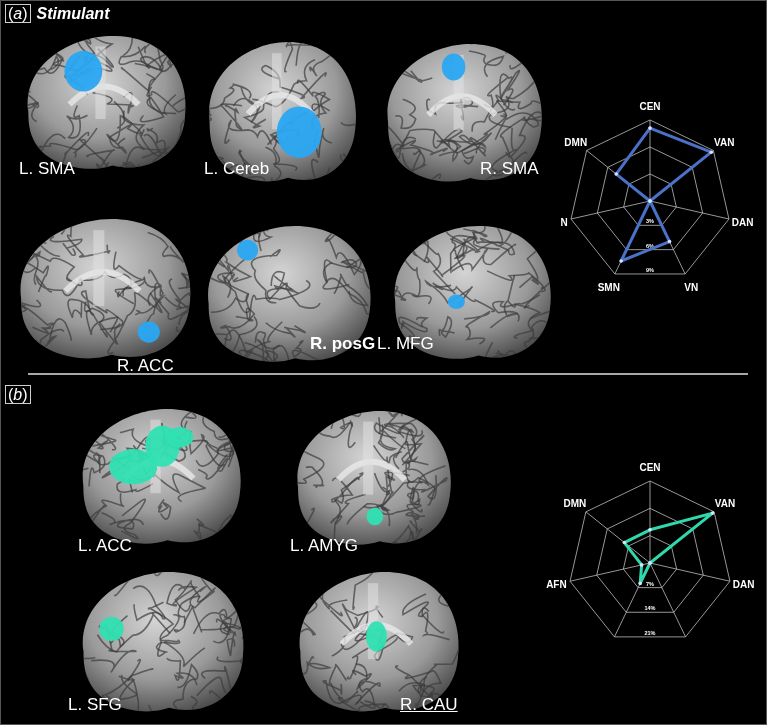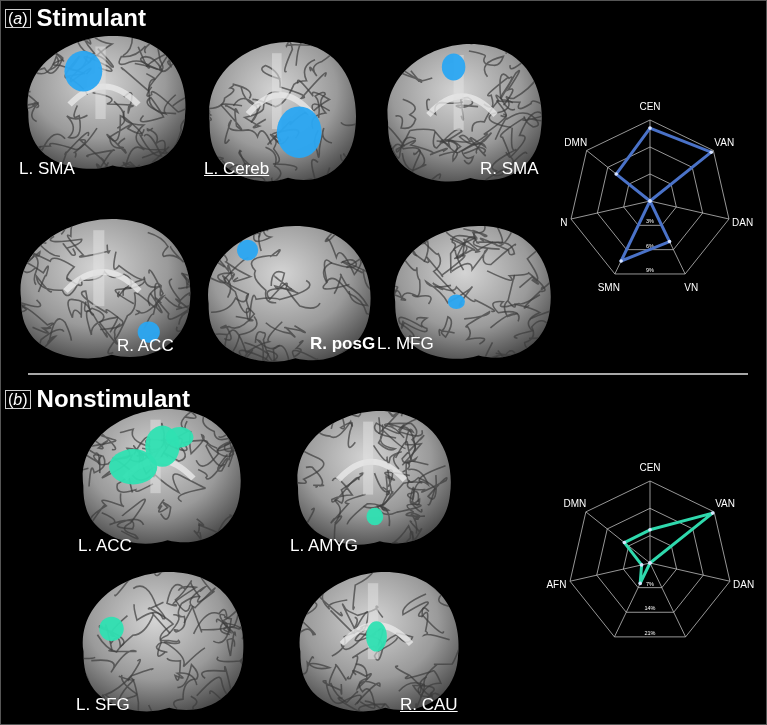--- a/index.html
+++ b/index.html
@@ -1,26 +1,26 @@
 <!DOCTYPE html>
 <html><head>
 <meta charset="utf-8">
 <style>
   html,body{margin:0;padding:0;background:#000;}
   body{width:767px;height:725px;position:relative;overflow:hidden;font-family:"Liberation Sans",sans-serif;color:#fff;}
   .frame{position:absolute;left:0;top:0;width:765px;height:723px;border:1px solid #555;}
   .panel-tag{position:absolute;display:flex;align-items:center;gap:6px;}
   .panel-tag .letter{border:1px solid #cfcfcf;font-size:16px;line-height:17px;padding:0 2px;font-style:italic;color:#fff;}
   .panel-tag .letter .paren{font-style:normal;}
-  .panel-tag .title{font-size:24px;font-weight:bold;color:#fff;}
+  .panel-tag .title{font-size:16px;font-weight:bold;color:#fff;font-style:italic;}
   .divider{position:absolute;left:28px;top:373px;width:720px;height:2px;background:#a8a8a8;}
   .brain{position:absolute;}
   .brain svg{width:100%;height:100%;display:block;}
   .blabel{position:absolute;font-size:17px;color:#ffffff;white-space:nowrap;}
-  .radar{position:absolute;}
+  .radar{position:absolute;font-weight:bold;}
   .radar svg{display:block;}
   .radar text{font-family:"Liberation Sans",sans-serif;}
 </style>
 </head>
 <body>
 
 <div class="frame"></div>
 
 <div class="panel-tag" style="left:5px;top:4px;">
   <span class="letter"><span class="paren">(</span><span>a</span><span class="paren">)</span></span>
@@ -130,21 +130,21 @@
         <path d="M 49.23662551440329 60.482030178326475 Q 56.09555041152264 51.68213305898491 32.65246913580248 46.14172153635117 Q 35.34832818930042 46.66641289437586 30.24691358024692 50.009355281207135 Q 39.39699074074075 51.216659807956106 24.637242798353917 60.0750548696845 Q 23.821784979423875 71.8415157750343 1.4037037037037088 70.52153635116598" fill="none" stroke="#3c3c3c" stroke-width="1.6" opacity="0.7"></path>
         <path d="M 113.02674897119343 90.82338820301783 Q 107.95743312757203 77.45636145404663 125.80185185185186 75.02993141289437 Q 116.01391460905351 63.76527091906721 125.20000000000002 56.333305898491076 Q 124.64405864197532 51.862369684499306 115.17181069958849 58.19030178326474 Q 120.76144547325104 63.722966392318234 118.63086419753088 79.85030178326474" fill="none" stroke="#3c3c3c" stroke-width="1.6" opacity="0.7"></path>
         <path d="M 3.483539094650206 108.49807956104253 Q 13.985982510288066 118.06392318244171 -6.382098765432097 87.45147462277092 Q -1.1538323045267465 91.8974622770919 -9.180246913580245 87.99058984910836 Q -21.942206790123453 75.34141289437585 -27.626954732510285 77.83888203017833 Q -18.132227366255144 74.63775034293553 -49.4753086419753 61.31240054869684" fill="none" stroke="#3c3c3c" stroke-width="1.6" opacity="0.7"></path>
         <path d="M 40.60699588477366 113.50610425240055 Q 34.18119855967078 113.5048182441701 52.10061728395061 129.0063511659808 Q 39.84508744855967 116.66298696844993 43.106172839506165 144.98120713305897 Q 45.63819444444444 151.65378943758571 60.240946502057604 164.62079561042523 Q 71.14076646090534 150.18586762688614 57.085185185185175 151.70783264746228" fill="none" stroke="#3c3c3c" stroke-width="1.6" opacity="0.7"></path>
         <path d="M 48 76 Q 80 38 112 76" fill="none" stroke="#e8e8e8" stroke-width="6" opacity="0.8"></path>
         <rect x="72" y="15.200000000000001" width="9.6" height="76" fill="#e0e0e0" opacity="0.55"></rect>
         <ellipse cx="99.2" cy="94.24" rx="22.400000000000002" ry="25.840000000000003" fill="#2aa6f2" opacity="0.95"></ellipse>
       </g>
     </svg>
   </div>
-<div class="blabel" style="left:204px;top:159px;text-decoration:underline;">L. Cereb</div>
+<div class="blabel" style="left:204px;top:159px;">L. Cereb</div>
 
 <div class="brain" style="left:378px;top:40px;width:168px;height:150px;">
     <svg viewBox="0 0 168 150" width="168" height="150">
       <defs>
         <radialGradient id="g2" cx="45%" cy="35%" r="70%">
           <stop offset="0%" stop-color="#d4d4d4"></stop>
           <stop offset="60%" stop-color="#9a9a9a"></stop>
           <stop offset="100%" stop-color="#4a4a4a"></stop>
         </radialGradient>
         <clipPath id="c2">
@@ -242,21 +242,21 @@
         <path d="M 79.82803926611797 94.2298353909465 Q 75.52364111796982 85.36229423868313 63.6964484739369 84.61880658436215 Q 52.9450338648834 82.05116255144034 62.474296982167346 102.6922633744856 Q 62.93018689986282 89.26402263374487 71.13689343278463 99.84773662551441 Q 71.19514960562414 108.02803497942388 71.64102794924554 86.03090534979425" fill="none" stroke="#3c3c3c" stroke-width="1.6" opacity="0.7"></path>
         <path d="M 162.15018432784638 64.05267489711935 Q 153.97310099451303 65.34022633744857 170.20134816529495 85.49960905349795 Q 181.68835948216736 72.53150205761318 192.13417352537726 78.05325102880659 Q 204.2729338134431 67.00232510288066 173.59063571673528 58.97779835390946 Q 178.10954003772292 65.64652263374485 176.69419152949249 73.68559670781893" fill="none" stroke="#3c3c3c" stroke-width="1.6" opacity="0.7"></path>
         <path d="M 44.055662722908096 21.208847736625515 Q 29.505894204389577 30.151491769547327 71.6645811899863 24.313744855967077 Q 72.89001843278464 28.44517489711934 56.627383401920454 33.147572016460906 Q 47.94901406035667 21.973960905349795 61.752711334019224 39.641193415637865 Q 68.23226380315502 42.298343621399184 62.830688443072724 33.47362139917696" fill="none" stroke="#3c3c3c" stroke-width="1.6" opacity="0.7"></path>
         <path d="M 95.54447445130315 117.69835390946501 Q 102.12202074759944 131.7960905349794 82.58614754801097 98.66121399176954 Q 71.05001071673524 87.39218106995884 81.45392661179697 119.97522633744856 Q 79.45842764060356 106.17893004115227 105.62312028463649 102.6379218106996 Q 111.56332090192043 98.78349794238684 100.05051868998628 117.39497942386832" fill="none" stroke="#3c3c3c" stroke-width="1.6" opacity="0.7"></path>
         <path d="M 55.5 76 Q 92.5 38 129.5 76" fill="none" stroke="#e8e8e8" stroke-width="6" opacity="0.8"></path>
         <rect x="83.25" y="15.200000000000001" width="11.1" height="76" fill="#e0e0e0" opacity="0.55"></rect>
         <ellipse cx="138.75" cy="117.04" rx="11.1" ry="10.64" fill="#2aa6f2" opacity="0.95"></ellipse>
       </g>
     </svg>
   </div>
-<div class="blabel" style="left:117px;top:336px;">R. ACC</div>
+<div class="blabel" style="left:117px;top:356px;">R. ACC</div>
 
 <div class="brain" style="left:198px;top:222px;width:177px;height:148px;">
     <svg viewBox="0 0 177 148" width="177" height="148">
       <defs>
         <radialGradient id="g4" cx="45%" cy="35%" r="70%">
           <stop offset="0%" stop-color="#d4d4d4"></stop>
           <stop offset="60%" stop-color="#9a9a9a"></stop>
           <stop offset="100%" stop-color="#4a4a4a"></stop>
         </radialGradient>
         <clipPath id="c4">
@@ -389,21 +389,20 @@
       <circle cx="61.10334297477064" cy="166.0045266023011" r="1.8" fill="#d8e4ff"></circle>
       <circle cx="90" cy="106" r="1.8" fill="#d8e4ff"></circle>
       <circle cx="56.224879957381106" cy="79.06524055970272" r="1.8" fill="#d8e4ff"></circle>
     </svg>
 </div>
 
 <div class="divider"></div>
 
 <div class="panel-tag" style="left:5px;top:385px;">
   <span class="letter"><span class="paren">(</span><span>b</span><span class="paren">)</span></span>
-  <span class="title">Nonstimulant</span>
 </div>
 
 <div class="brain" style="left:73px;top:405px;width:172px;height:147px;">
     <svg viewBox="0 0 172 147" width="172" height="147">
       <defs>
         <radialGradient id="g6" cx="45%" cy="35%" r="70%">
           <stop offset="0%" stop-color="#d4d4d4"></stop>
           <stop offset="60%" stop-color="#9a9a9a"></stop>
           <stop offset="100%" stop-color="#4a4a4a"></stop>
         </radialGradient>
@@ -558,21 +557,21 @@
         <path d="M 152.16027949245543 47.54626200274349 Q 139.91516632373114 42.08831447187929 157.65333504801097 64.48695130315501 Q 142.6957733196159 60.54495027434842 161.1002229080933 58.4923731138546 Q 167.0104595336077 45.94286179698217 164.22933813443072 38.945243484224974 Q 159.77280521262003 25.07217249657065 187.565372085048 60.26531550068588" fill="none" stroke="#3c3c3c" stroke-width="1.6" opacity="0.7"></path>
         <path d="M 104.45387517146776 119.40613854595337 Q 113.47496570644718 120.90883916323732 118.48223165294924 96.68256858710564 Q 127.56865140603566 105.81232681755831 123.65886488340192 110.97928669410152 Q 109.72419410150891 110.94597908093279 110.04550325788752 131.1456755829904 Q 95.18850737311385 132.56658607681757 104.00017146776406 140.6681550068587" fill="none" stroke="#3c3c3c" stroke-width="1.6" opacity="0.7"></path>
         <path d="M 42.16413751714678 26.599348422496572 Q 39.9514317558299 32.56269718792867 60.35279492455419 6.011519204389575 Q 60.98319615912209 -4.286963305898491 62.88417352537723 -8.800466392318244 Q 56.60459533607681 1.1824296982167368 80.65333504801097 1.6794410150891643 Q 82.89587620027434 15.894332990397805 93.35163751714678 -4.3956721536351155" fill="none" stroke="#3c3c3c" stroke-width="1.6" opacity="0.7"></path>
         <path d="M 140.29106652949244 73.12589163237311 Q 154.34456447187927 81.04988854595337 158.26502486282578 50.873803155006854 Q 147.93940757887518 48.647079903978046 153.7761488340192 48.753113854595334 Q 152.6516632373114 36.252213648834015 146.0528335048011 45.74653978052126 Q 132.89491169410152 40.25541323731138 120.61977023319616 65.87383401920438" fill="none" stroke="#3c3c3c" stroke-width="1.6" opacity="0.7"></path>
         <path d="M 48.834662208504795 106.98576817558299 Q 46.65436385459533 114.37041323731138 62.218921467764055 124.86942043895748 Q 68.43728566529492 128.21445644718793 46.33479080932784 131.64002743484224 Q 47.865397805212616 124.15533093278462 61.243998628257884 111.34697187928668 Q 60.18561385459533 113.64982681755829 45.8045696159122 108.27667352537722" fill="none" stroke="#3c3c3c" stroke-width="1.6" opacity="0.7"></path>
         <path d="M 117.79492455418382 128.1789780521262 Q 126.88082990397805 132.52427126200274 122.21448473936901 136.79837105624145 Q 112.47683041838135 143.21516632373115 143.06009945130316 148.66027434842252 Q 144.74579903978054 143.6917815500686 123.72683041838135 152.88073731138547 Q 132.26798268175583 160.47757373113856 113.90603566529494 168.41284636488342" fill="none" stroke="#3c3c3c" stroke-width="1.6" opacity="0.7"></path>
         <ellipse cx="38.5" cy="60.800000000000004" rx="12.250000000000002" ry="12.16" fill="#2fe0b2" opacity="0.95"></ellipse>
       </g>
     </svg>
   </div>
-<div class="blabel" style="left:76px;top:695px;">L. SFG</div>
+<div class="blabel" style="left:68px;top:695px;">L. SFG</div>
 
 <div class="brain" style="left:290px;top:568px;width:173px;height:152px;">
     <svg viewBox="0 0 173 152" width="173" height="152">
       <defs>
         <radialGradient id="g9" cx="45%" cy="35%" r="70%">
           <stop offset="0%" stop-color="#d4d4d4"></stop>
           <stop offset="60%" stop-color="#9a9a9a"></stop>
           <stop offset="100%" stop-color="#4a4a4a"></stop>
         </radialGradient>
         <clipPath id="c9">

